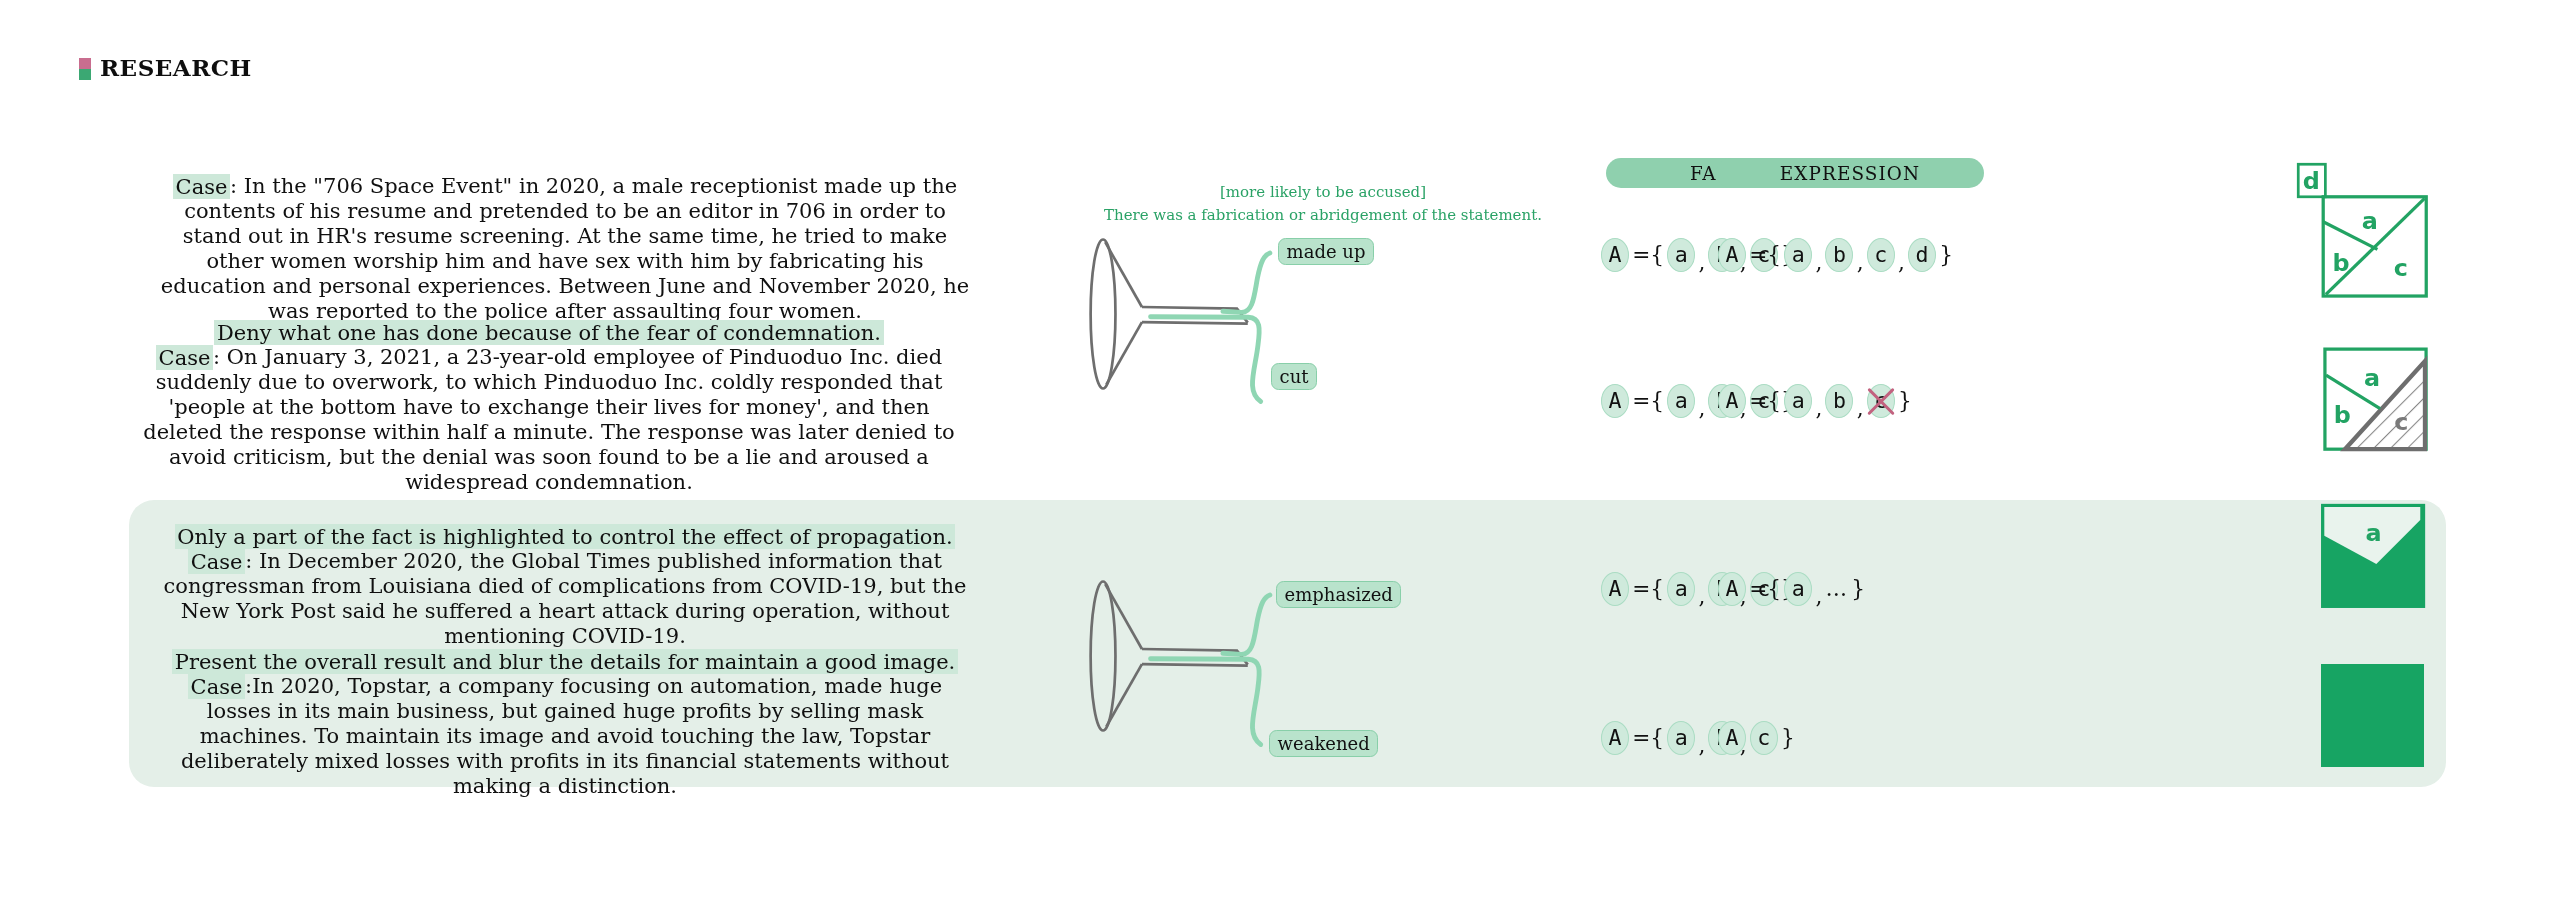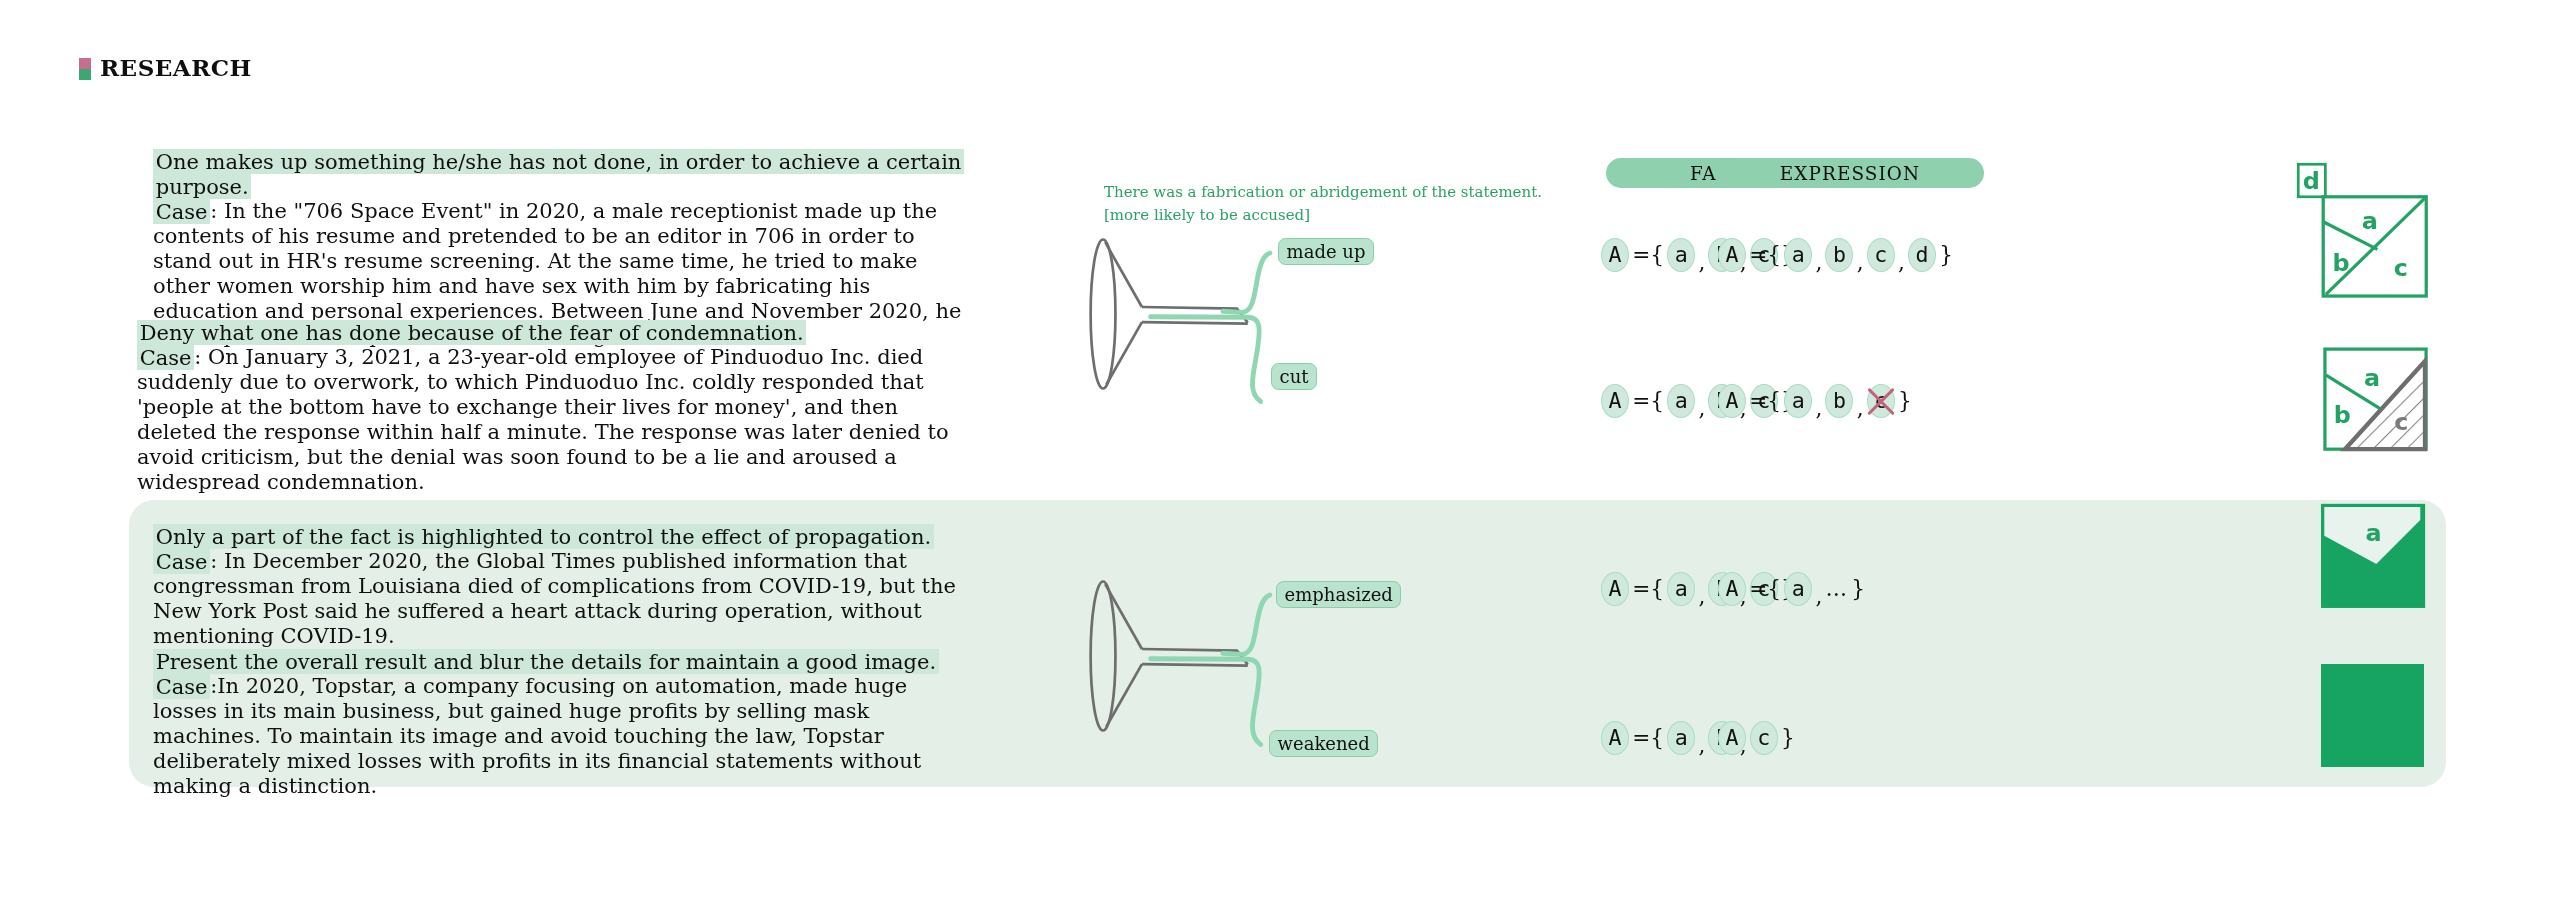--- a/index.html
+++ b/index.html
@@ -1,19 +1,19 @@
 <!DOCTYPE html>
 <html style="font-size:8.6px"><head>
 <meta charset="utf-8">
 <style>
   * { margin:0; padding:0; box-sizing:border-box; }
   html,body { background:#ffffff; }
   .canvas {
     position:relative; width:2576px; height:924px; overflow:hidden;
-    font-family:"DejaVu Serif", serif; color:#141414; background:#ffffff;
+    font-family:"DejaVu Serif", serif; color:#141414; background:#ffffff;text-align:center;
   }
   .abs { position:absolute; }
 
   
   .hdr-marker { width:12px; height:21.6px; }
   .hdr-marker .half-pink { width:12px; height:11.4px; background:#c96d8f; }
   .hdr-marker .half-green { width:12px; height:10.3px; background:#3ba873; }
   .hdr-title { font-size:23px; font-weight:bold; letter-spacing:0.5px; color:#0e0e0e; }
 
   
@@ -73,39 +73,39 @@
     <div class="hdr-marker">
       <div class="half-pink"></div>
       <div class="half-green"></div>
     </div>
   </div>
   <div class="abs hdr-title" style="left:100px; top:54px;">RESEARCH</div>
 
   <div class="abs band"></div>
 
   <div class="abs para" style="left:153px; top:149px;">
-    <mark>One makes up something he/she has not done, in order to achieve a certain purpose.</mark><br>
+    <br>
     <mark>Case</mark><span>: In the "706 Space Event" in 2020, a male receptionist made up the contents of his resume and pretended to be an editor in 706 in order to stand out in HR's resume screening. At the same time, he tried to make other women worship him and have sex with him by fabricating his education and personal experiences. Between June and November 2020, he was reported to the police after assaulting four women.</span>
   </div>
   <div class="abs para" style="left:137px; top:320px;">
     <mark>Deny what one has done because of the fear of condemnation.</mark><br>
     <mark>Case</mark><span>: On January 3, 2021, a 23-year-old employee of Pinduoduo Inc. died suddenly due to overwork, to which Pinduoduo Inc. coldly responded that 'people at the bottom have to exchange their lives for money', and then deleted the response within half a minute. The response was later denied to avoid criticism,  but the denial was soon found to be a lie and aroused a widespread condemnation.</span>
   </div>
   <div class="abs para" style="left:153px; top:524px;">
     <mark>Only a part of the fact is highlighted to control the effect of propagation.</mark><br>
     <mark>Case</mark><span>: In December 2020, the Global Times published information that congressman from Louisiana died of complications from COVID-19, but the New York Post said he suffered a heart attack during operation, without mentioning COVID-19.</span>
   </div>
   <div class="abs para" style="left:153px; top:649px;">
     <mark>Present the overall result and blur the details for maintain a good image.</mark><br>
     <mark>Case</mark><span>:In 2020, Topstar, a company focusing on automation, made huge losses in its main business, but gained huge profits by selling mask machines. To maintain its image and avoid touching the law, Topstar deliberately mixed losses with profits in its financial statements without making a distinction.</span>
   </div>
 
   <div class="abs note" style="left:1104px; top:181px;">
+    <div>[more likely to be accused]</div>
     <div>There was a fabrication or abridgement of the statement.</div>
-    <div>[more likely to be accused]</div>
   </div>
   <div class="abs note" style="left:1104px; top:525px;">
   </div>
 
   <svg class="abs" style="left:1089px; top:214px;" width="270" height="227" viewBox="0 0 500 420">
     <ellipse cx="26" cy="185" rx="23" ry="138" fill="none" stroke="#6e6e6e" stroke-width="5"></ellipse>
     <path d="M 30 52 L 98 172" fill="none" stroke="#6e6e6e" stroke-width="5"></path>
     <path d="M 32 316 L 98 200" fill="none" stroke="#6e6e6e" stroke-width="5"></path>
     <path d="M 98 172 L 274 175 L 294 201" fill="none" stroke="#6e6e6e" stroke-width="5"></path>
     <path d="M 98 200 L 294 203" fill="none" stroke="#6e6e6e" stroke-width="5"></path>

